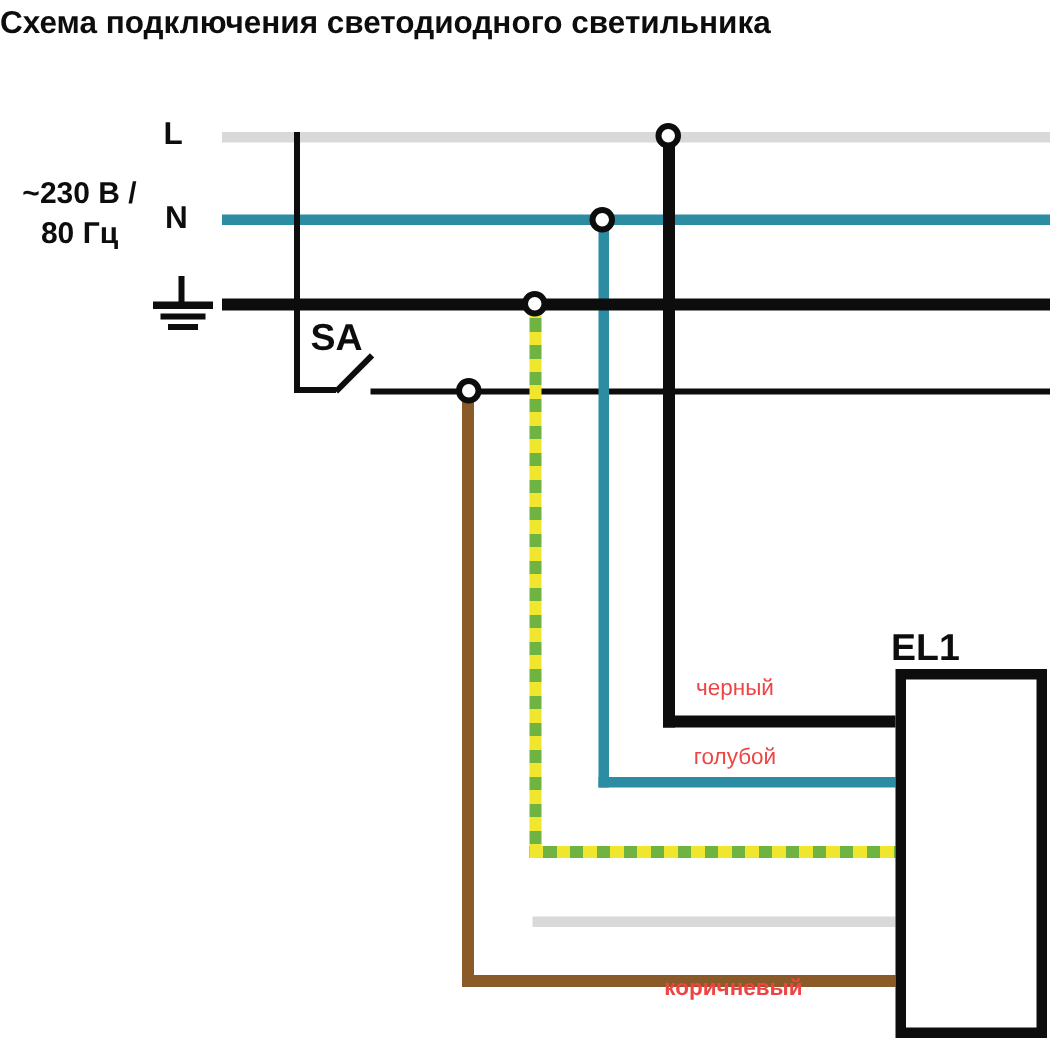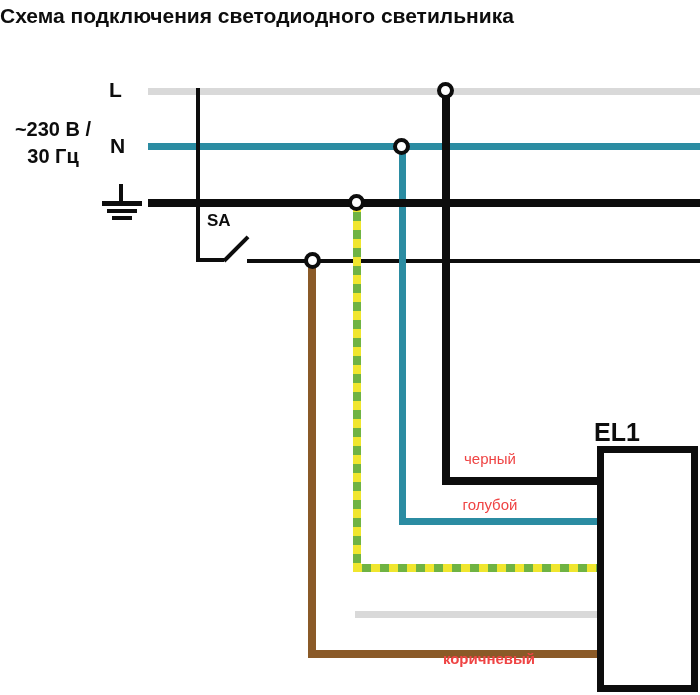--- a/index.html
+++ b/index.html
@@ -5,39 +5,39 @@
   html,body{margin:0;padding:0;background:#fff;}
   .canvas{
     position:relative;width:700px;height:695px;background:#ffffff;
     font-family:"Liberation Sans","DejaVu Sans",sans-serif;color:#0d0d0d;
     overflow:hidden;
   }
   .abs{position:absolute;}
   .title{top:4px;left:0;width:700px;font-size:21px;font-weight:bold;letter-spacing:0;}
   .voltage{left:0;top:116px;width:106px;text-align:center;font-size:20px;font-weight:bold;line-height:27px;}
   .bus-label{font-size:21px;font-weight:bold;}
-  .sa-label{left:207px;top:211px;font-size:17px;font-weight:bold;}
+  .sa-label{left:207px;top:211px;font-size:25px;font-weight:bold;}
   .el1-label{left:594px;top:418px;font-size:25px;font-weight:bold;}
   .wire-label{font-size:15px;color:#ef4444;text-align:center;}
   .hline,.vline{position:absolute;}
   .dot{position:absolute;width:9px;height:9px;border:4px solid #0d0d0d;background:#fff;border-radius:50%;}
   .blade{position:absolute;left:224px;top:259px;width:34px;height:4px;background:#0d0d0d;transform-origin:0 50%;transform:rotate(-45deg);}
   .el1-box{position:absolute;left:597px;top:446px;width:101px;height:246px;border:7px solid #0d0d0d;background:#fff;box-sizing:border-box;}
   .gnd{position:absolute;background:#0d0d0d;}
 </style>
 </head>
 <body>
 
 <div class="canvas">
 
   <div class="abs title">Схема подключения светодиодного светильника</div>
 
   <div class="abs voltage">
     <span>~230 В /</span><br>
-    <span>30 Гц</span>
+    <span>80 Гц</span>
   </div>
   <div class="abs bus-label" style="left:109px;top:78px;">L</div>
   <div class="abs bus-label" style="left:110px;top:134px;">N</div>
 
   <div>
     <div class="gnd" style="left:119px;top:184px;width:4px;height:19px;"></div>
     <div class="gnd" style="left:102px;top:201px;width:40px;height:5px;"></div>
     <div class="gnd" style="left:107px;top:209px;width:30px;height:4px;"></div>
     <div class="gnd" style="left:112px;top:216px;width:20px;height:4px;"></div>
   </div>

